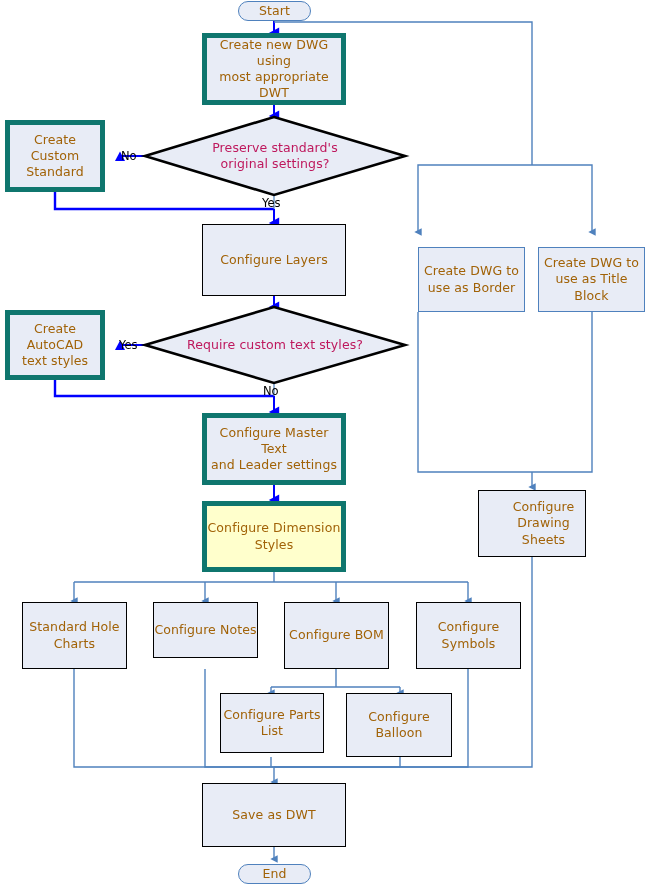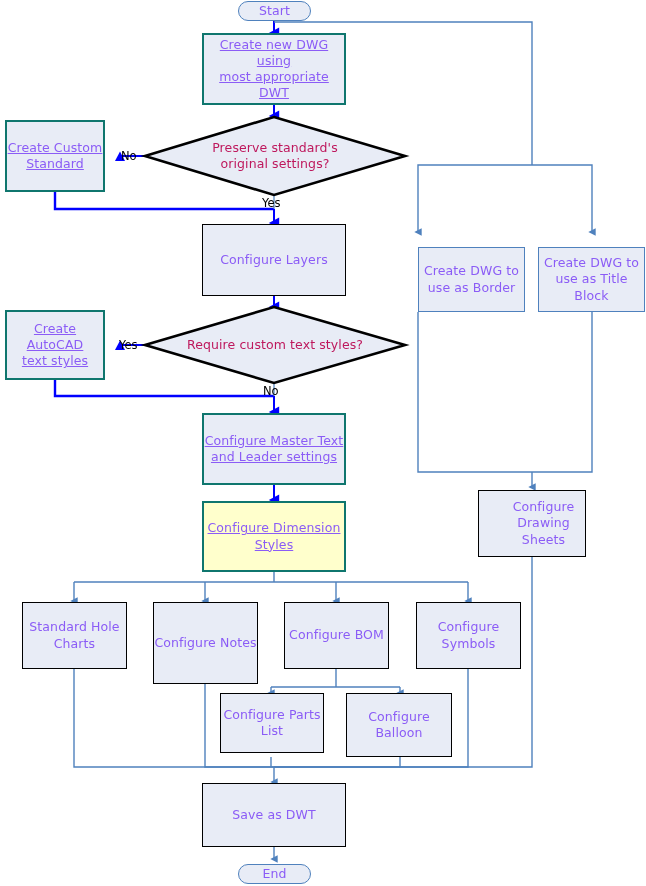--- a/index.html
+++ b/index.html
@@ -24,31 +24,30 @@
     width: 646px;
     height: 886px;
   }
   .node {
     position: absolute;
     box-sizing: border-box;
     display: flex;
     align-items: center;
     justify-content: center;
     text-align: center;
-    color: #8b5cf6;
+    color: #a16207;
     line-height: 1.30;
     white-space: pre-line;
     letter-spacing: 0.1px;
   }
   .proc {
     background: #e8ecf6;
   }
   .proc-thick {
-    border: 2px solid #0f766e;
-    text-decoration: underline;
+    border: 5px solid #0f766e;
   }
   .proc-thin {
     border: 1px solid #000000;
   }
   .proc-blue {
     border: 1px solid #4f81bd;
   }
   .hilite {
     background: #ffffcc;
   }
@@ -253,21 +252,21 @@
   <div class="node proc proc-thick hilite fs13" style="left:202px; top:501px; width:144px; height:71px;">
     <span>Configure Dimension
 Styles</span>
   </div>
 
   <div class="node proc proc-thin fs13" style="left:22px; top:602px; width:105px; height:67px;">
     <span>Standard Hole
 Charts</span>
   </div>
 
-  <div class="node proc proc-thin fs13" style="left:153px; top:602px; width:105px; height:82px;">
+  <div class="node proc proc-thin fs13" style="left:153px; top:602px; width:105px; height:56px;">
     <span>Configure Notes</span>
   </div>
 
   <div class="node proc proc-thin fs13" style="left:284px; top:602px; width:105px; height:67px;">
     <span>Configure BOM</span>
   </div>
 
   <div class="node proc proc-thin fs13" style="left:416px; top:602px; width:105px; height:67px;align-items:center;">
     <span>Configure
 Symbols</span>

